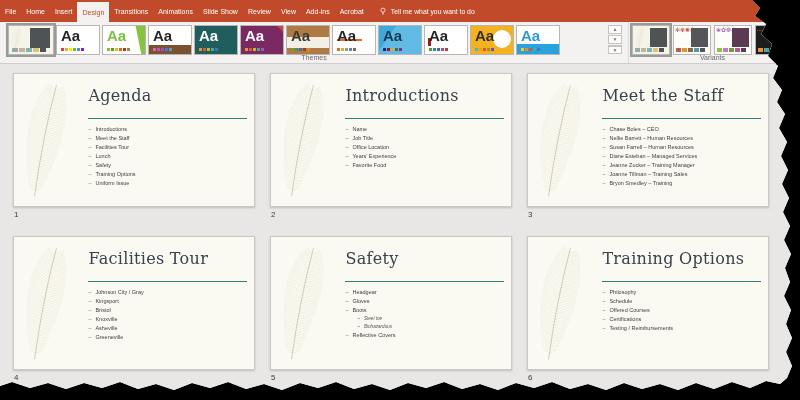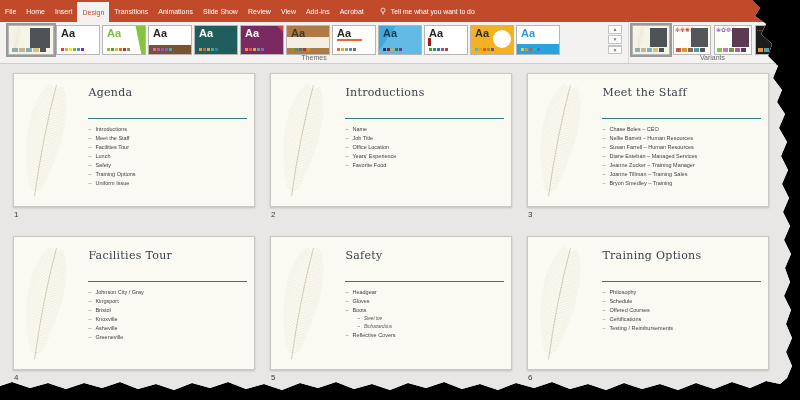--- a/index.html
+++ b/index.html
@@ -19,21 +19,21 @@
             font-size:6.8px; white-space:nowrap; }
   .bulb { width:8px; height:8px; }
 
   
   .gallery { position:absolute; top:22px; left:0; right:0; height:42px; background:#f3f2f1;
              border-bottom:1px solid #cfcecd; }
   .thumbrow { position:absolute; top:3px; left:8px; display:flex; gap:2px; }
   .thumb { width:44px; height:30px; background:#fff; border:1px solid #b8b6b4; position:relative;
            overflow:hidden; flex:0 0 auto; }
   .thumb.selected { outline:2px solid #9a9a98; outline-offset:0; background:#e4e2e0; width:46px; }
-  .thumb .aa { position:absolute; top:2px; left:4px; font-size:11px; font-weight:bold; line-height:1; }
+  .thumb .aa { position:absolute; top:2px; left:4px; font-size:15px; font-weight:bold; line-height:1; }
   .thumb .dots { position:absolute; bottom:3px; left:4px; display:flex; gap:1px; }
   .thumb .dots i { width:3px; height:3px; display:block; }
   .acc { position:absolute; display:block; }
   .acc-underline { left:4px; top:13px; width:60%; height:2px; background:currentColor; }
   .acc-wedge { right:-1px; top:0; width:45%; height:100%; background:currentColor;
                clip-path:polygon(45% 0,100% 0,100% 100%,75% 100%); }
   .acc-shelf { left:0; bottom:0; width:100%; height:9px; background:currentColor; }
   .acc-checker { left:0; top:0; width:100%; height:62%;
       background:repeating-conic-gradient(currentColor 0 25%, #ffffff 0 50%); background-size:7px 7px; }
   .acc-corner { right:0; top:0; width:0; height:0; border-left:6px solid transparent;
@@ -65,21 +65,21 @@
                    font-size:6px; line-height:7px; overflow:hidden; }
   .vthumb svg.minifeather { position:absolute; left:1px; top:1px; height:24px; width:14px; }
 
   
   .sorter { position:absolute; top:65px; left:0; right:0; bottom:0; background:#e8e7e6; }
   .slide-wrap { position:absolute; width:242px; }
   .slide-card { position:relative; width:242px; height:134px; background:#fbfaf2;
                 border:1px solid #c9c8c2; box-shadow:0 1px 2px rgba(0,0,0,.18); overflow:hidden; }
   .feather { position:absolute; left:4%; top:2%; height:96%; width:22%; }
   .slide-title { position:absolute; left:31%; top:9%; font-family:"DejaVu Serif", serif;
-                 font-size:11px; color:#39414d; letter-spacing:.3px; white-space:nowrap; }
+                 font-size:16px; color:#39414d; letter-spacing:.3px; white-space:nowrap; }
   .slide-rule { position:absolute; left:31%; right:3%; top:33%; height:1px; background:#2c7d7c; }
   .slide-bullets { position:absolute; left:31%; top:39%; right:2%; }
   .bullet { font-size:5.5px; color:#3d3d3d; line-height:9px; white-space:nowrap; }
   .bullet::before { content:"–"; margin-right:4px; color:#6a6a6a; }
   .bullet.l2 { margin-left:12px; font-size:4.6px; font-style:italic; color:#55554f; line-height:8px; }
   .slide-number { margin-top:3px; font-size:8px; color:#3c3c3c; padding-left:1px; }
 </style>
 </head>
 <body>
 

